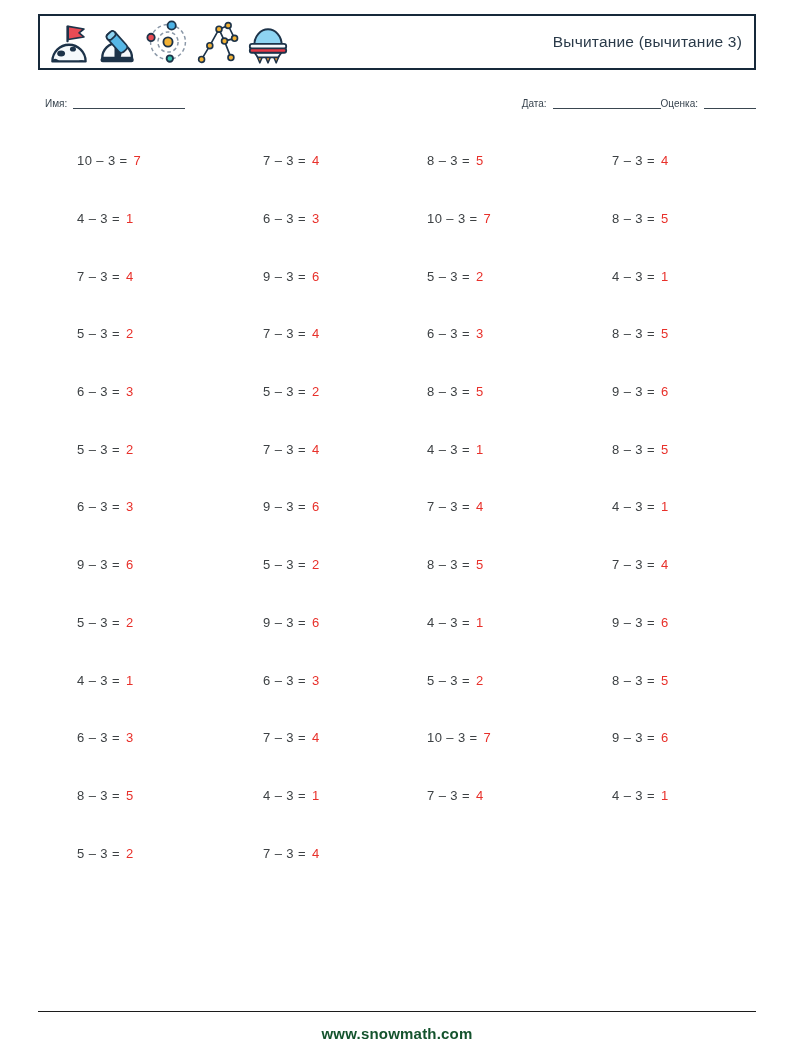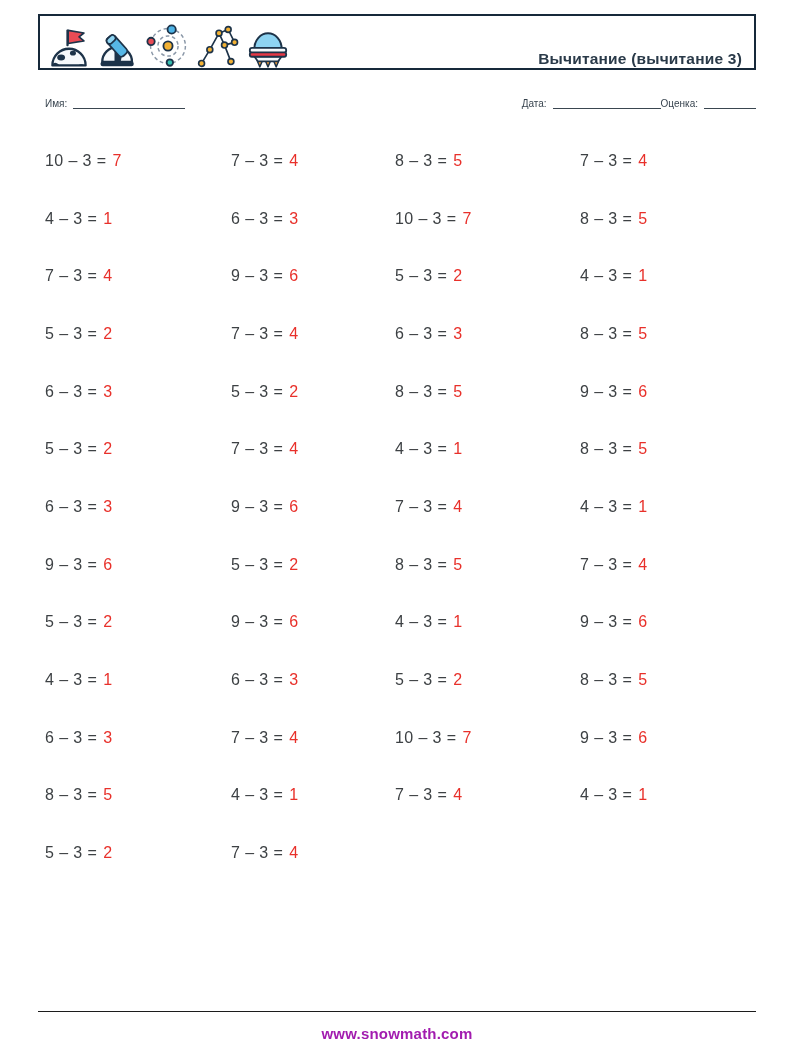--- a/index.html
+++ b/index.html
@@ -9,24 +9,23 @@
     width:794px; height:1053px;
     background:#ffffff;
     font-family:"Liberation Sans", sans-serif;
     overflow:hidden;
   }
   
   .header-box {
     position:absolute; left:38px; top:14px;
     width:718px; height:56px;
     border:2px solid #17293a;
-    display:flex; align-items:flex-end;
+    display:flex; align-items:center;
     padding:0 12px 0 8px;
     background:#ffffff;
-    font-weight:bold;
   }
   .icon-row { display:flex; align-items:flex-end; gap:7px; }
   .icon-row svg { display:block; }
   .ws-title {
     margin-left:auto;
     font-size:15.5px;
     color:#2a3a49;
     letter-spacing:0.2px;
   }
   
@@ -48,36 +47,37 @@
   .right-fields { margin-left:auto; display:flex; }
   
   .problems {
     position:absolute; left:45px; top:132px; width:711px;
     display:grid;
     grid-template-columns:186px 164px 185px 1fr;
     grid-auto-rows:57.7px;
     align-items:center;
   }
   .problem {
-    font-size:16px;
+    font-size:13px;
     color:#3d4144;
     letter-spacing:0.4px;
     white-space:nowrap;
+    margin-left:32px;
   }
   .problem .ans { color:#e8302a; margin-left:6px; }
   
   .footer-line {
     position:absolute; left:38px; top:1011px; width:718px;
     border-top:1.6px solid #1c1c1c;
   }
   .footer-url {
     position:absolute; top:1025px; left:0; width:794px;
     text-align:center;
     font-size:15px; font-weight:bold;
-    color:#a21caf;
+    color:#14532d;
     letter-spacing:0.2px;
   }
 </style>
 </head>
 <body>
 
 <div class="page">
 
   <div class="header-box">
     <div class="icon-row">

